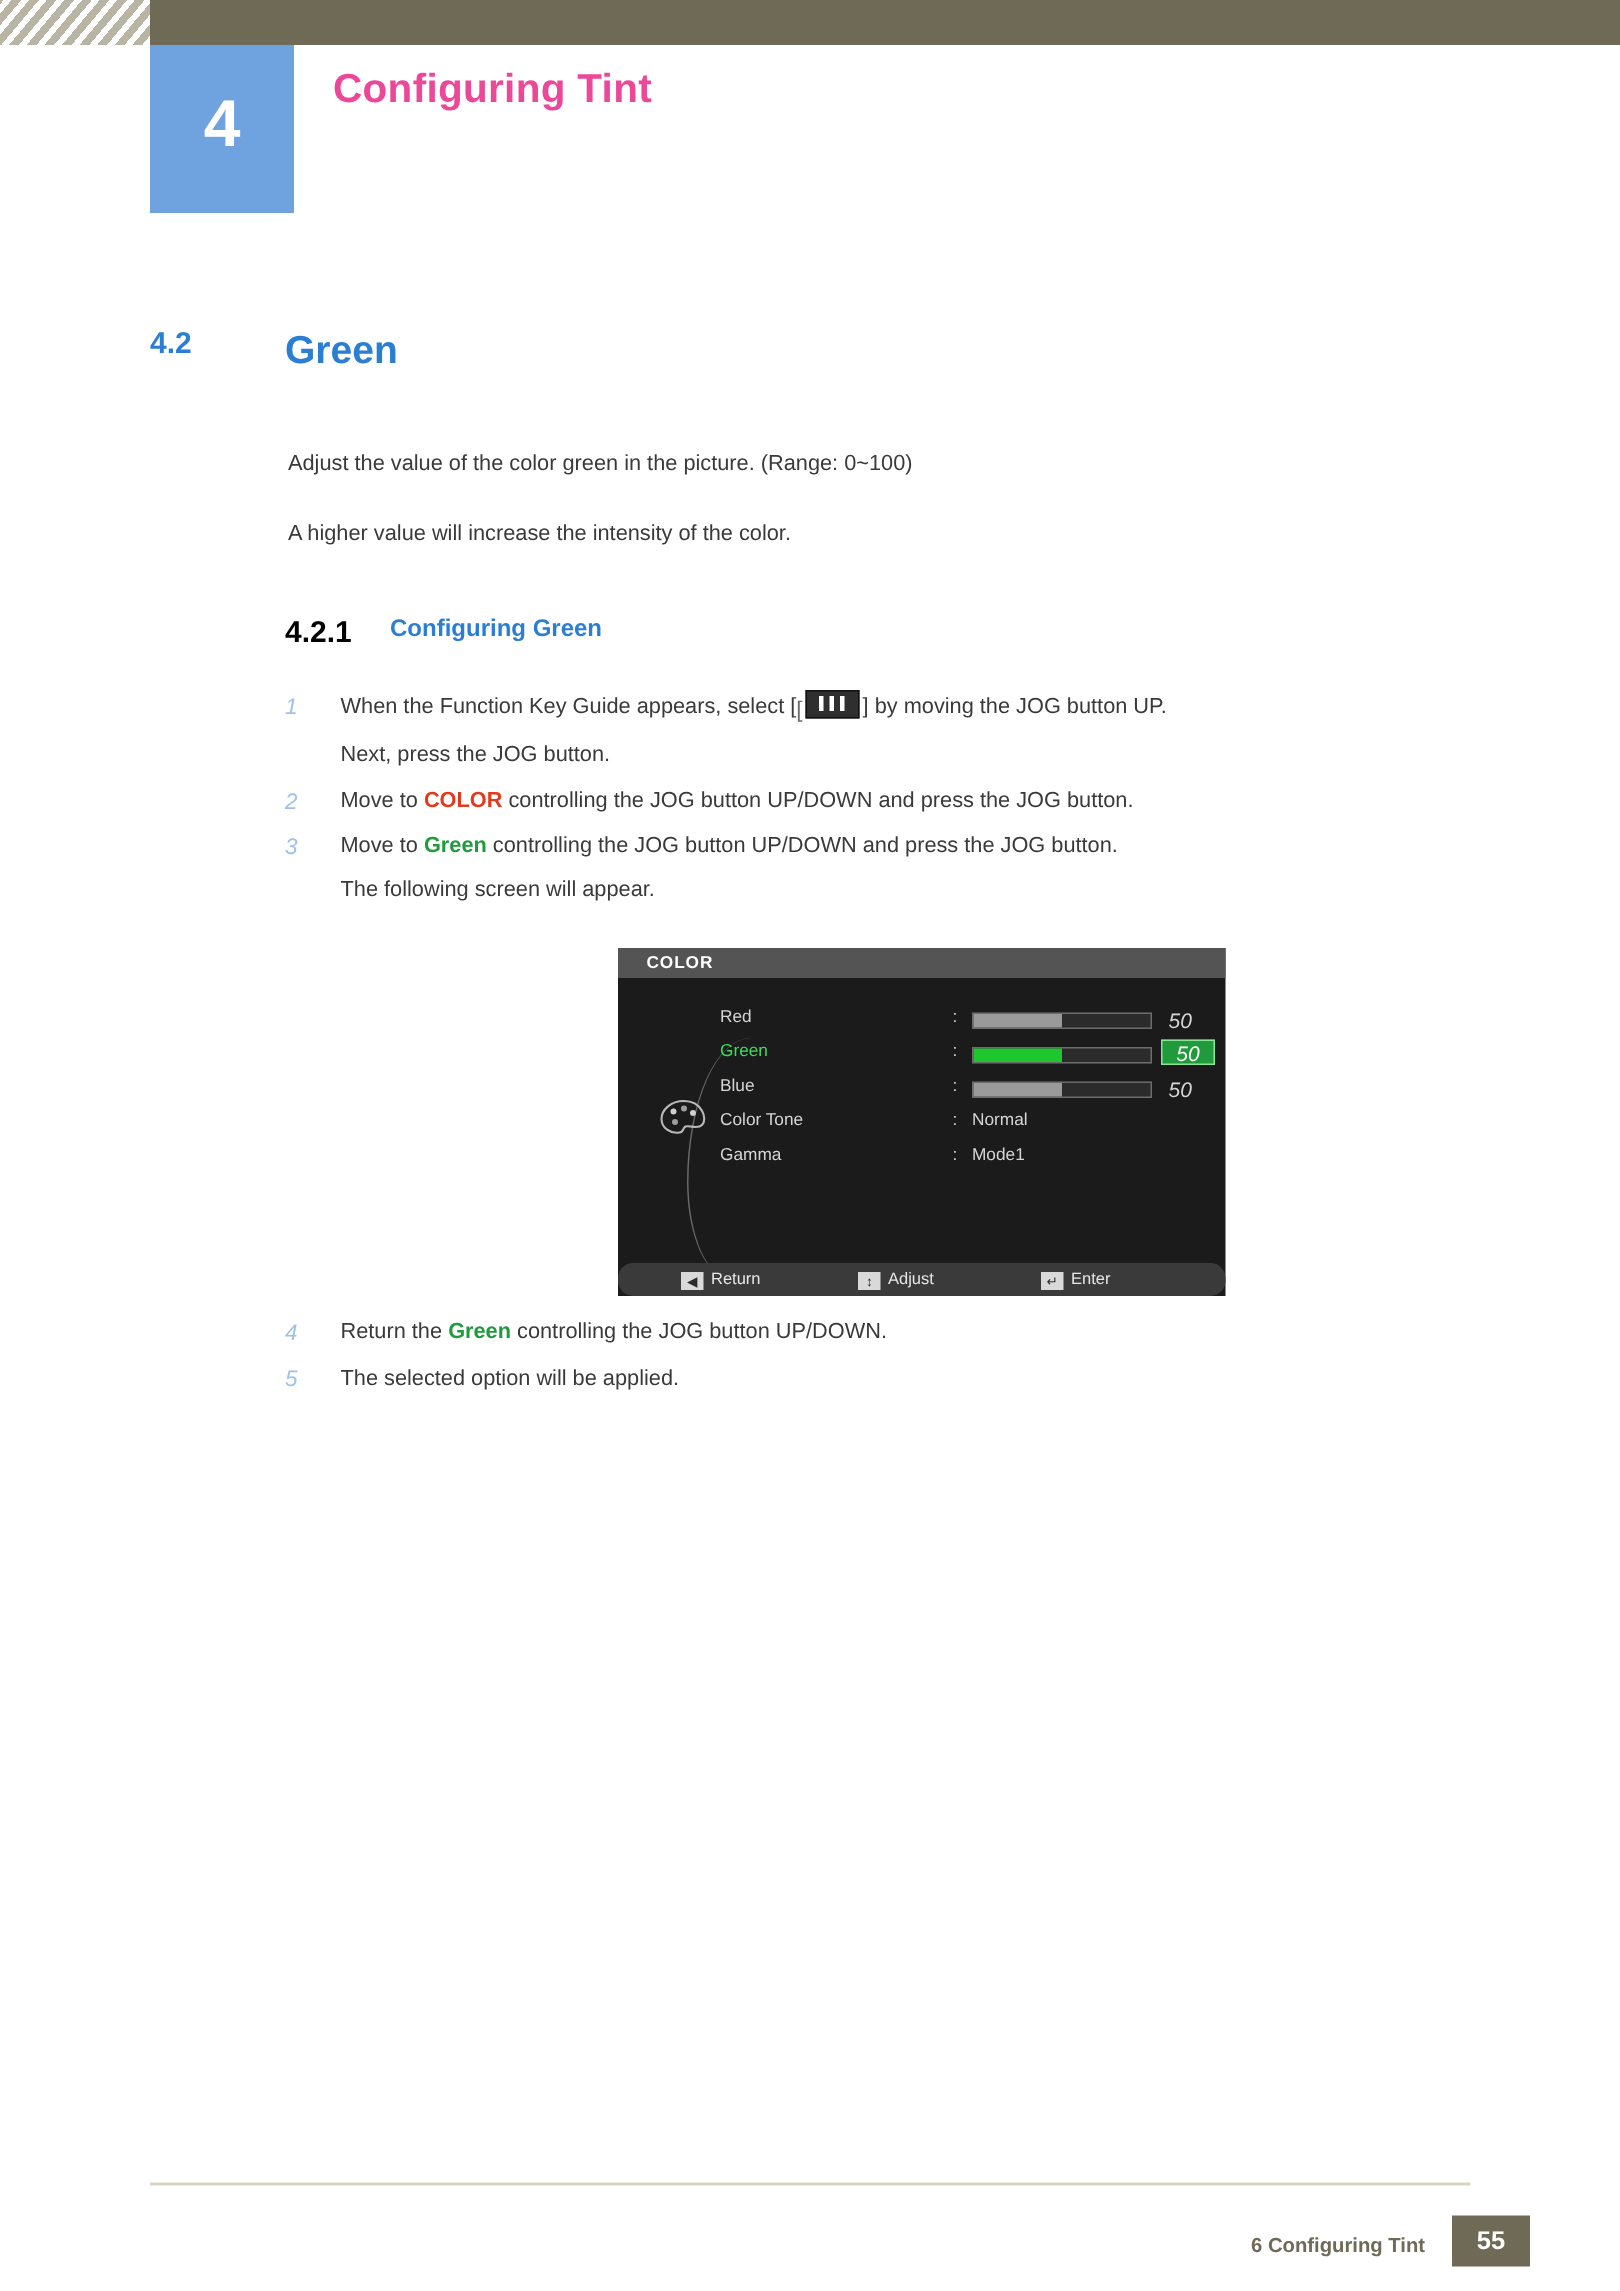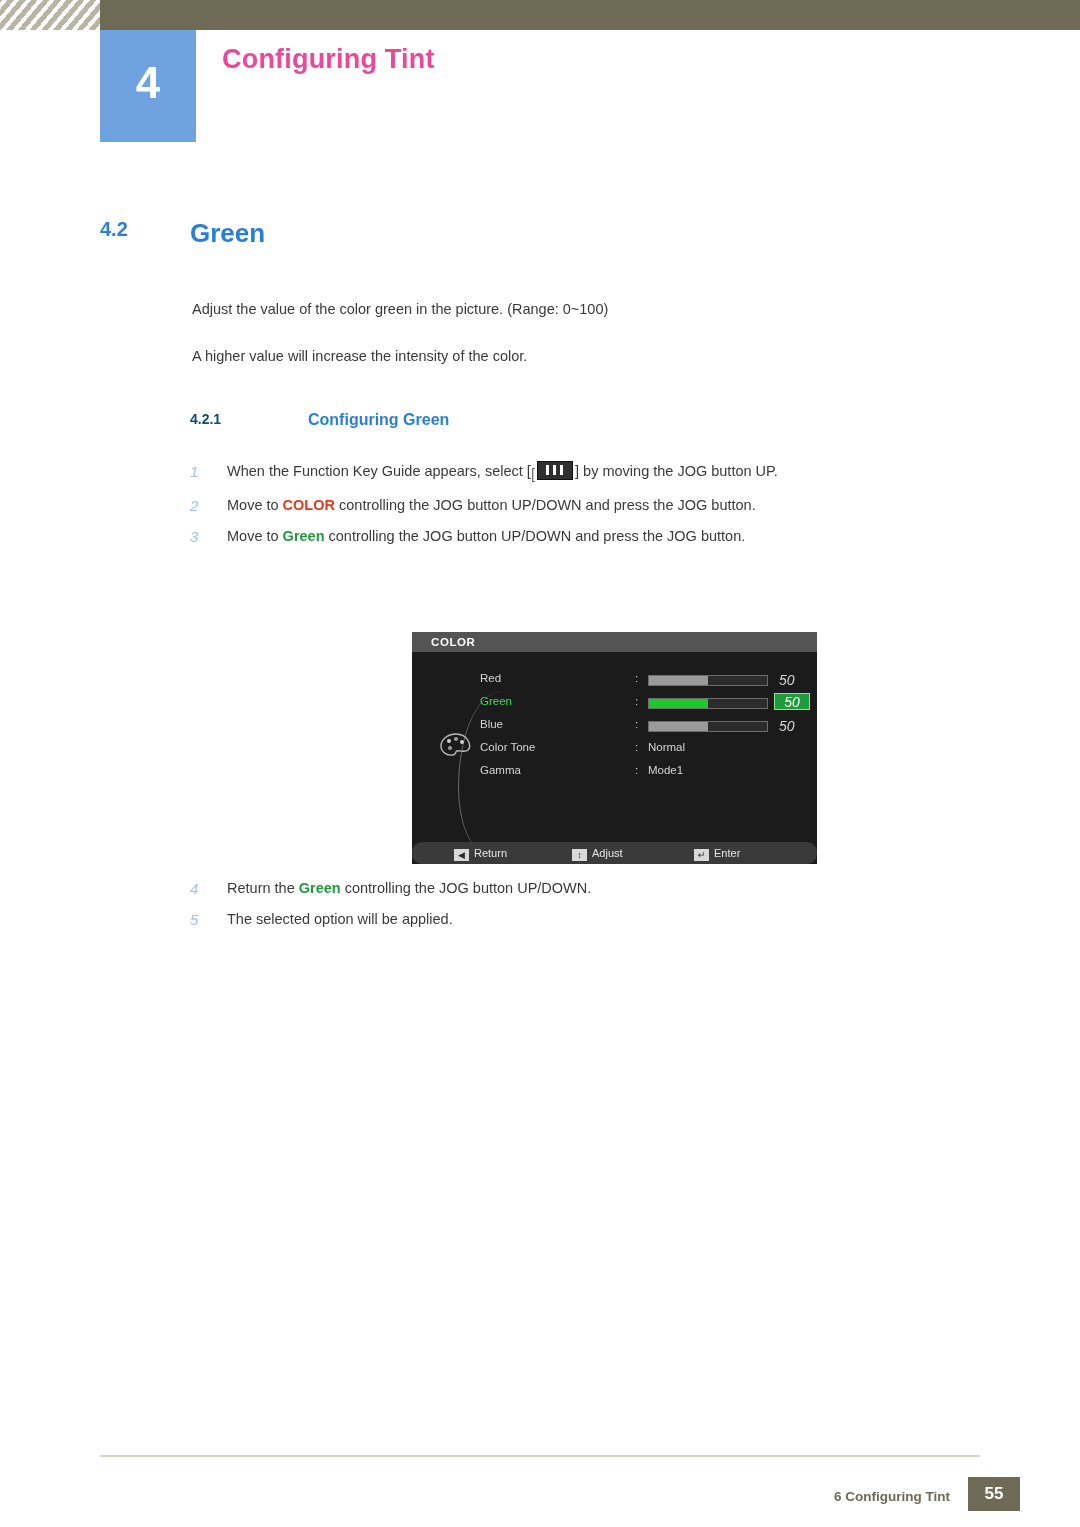--- a/index.html
+++ b/index.html
@@ -92,32 +92,31 @@
     color: #3a3a3a;
     line-height: 1.5;
   }
   .p1 { top: 299px; }
   .p2 { top: 346px; }
 
   .subsec-num {
     position: absolute;
     left: 190px;
     top: 411px;
-    font-size: 14px;
-    font-weight: bold;
-    color: #0c4a6e;
+    font-size: 20px;
+    font-weight: bold;
+    color: #000000;
   }
   .subsec-title {
     position: absolute;
     left: 260px;
     top: 411px;
     font-size: 16px;
     font-weight: bold;
     color: #2a7fd4;
-    margin-left: 48px;
   }
 
   
   .steps {
     position: absolute;
     left: 190px;
     top: 458px;
     width: 760px;
   }
   .step {
@@ -358,30 +357,32 @@
 <div class="para p2">A higher value will increase the intensity of the color.</div>
 
 <div class="subsec-num">4.2.1</div>
 <div class="subsec-title">Configuring Green</div>
 
 <div class="steps">
 
   <div class="step">
     <span class="num">1</span>
     <span>When the Function Key Guide appears, select [</span><span class="icon-bracket">[</span><span class="jog-icon"><span></span><span></span><span></span></span><span>] by moving the JOG button UP.</span>
+    <div style="margin-top:2px">Next, press the JOG button.</div>
   </div>
 
   <div class="step">
     <span class="num">2</span>
     <span>Move to </span><span class="kw-red">COLOR</span><span> controlling the JOG button UP/DOWN and press the JOG button.</span>
   </div>
 
   <div class="step">
     <span class="num">3</span>
     <span>Move to </span><span class="kw-green">Green</span><span> controlling the JOG button UP/DOWN and press the JOG button.</span>
+    <div style="margin-top:2px">The following screen will appear.</div>
   </div>
 </div>
 
 <div class="osd">
   <div class="osd-title">COLOR</div>
   <div class="osd-body">
 
     <div class="osd-arc"></div>
     <div class="osd-palette">
       <svg width="34" height="26" viewBox="0 0 34 26">

